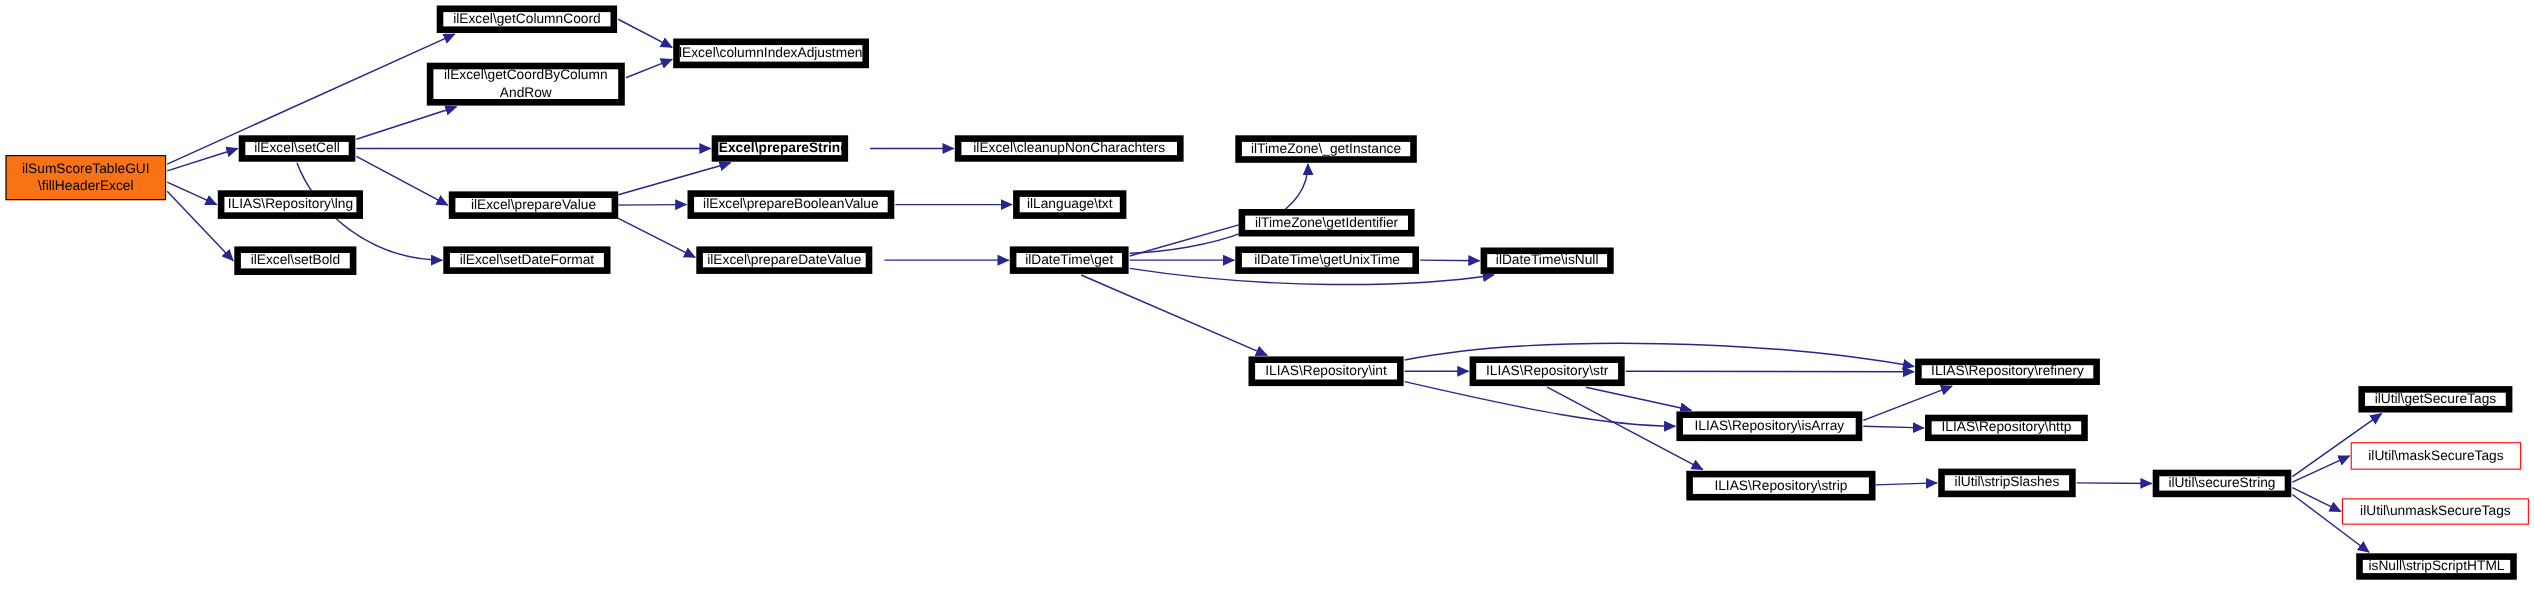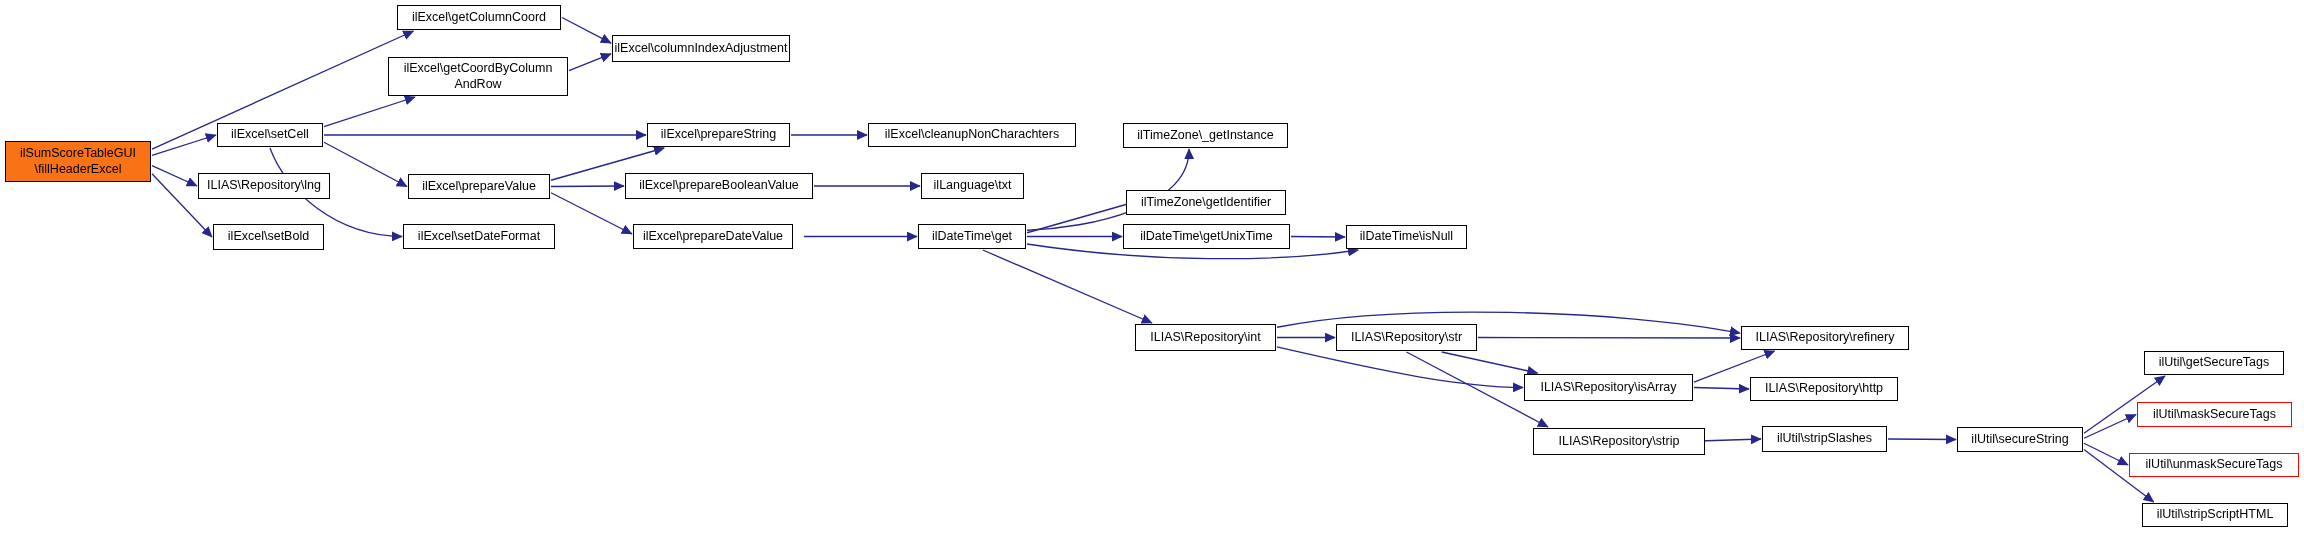--- a/index.html
+++ b/index.html
@@ -1,20 +1,20 @@
 <!DOCTYPE html>
 <html><head>
 <meta charset="utf-8">
 <style>
   html,body{margin:0;padding:0;background:#ffffff;}
   .canvas{position:relative;width:2304px;height:535px;background:#ffffff;overflow:hidden;}
   #edge-layer{position:absolute;left:0;top:0;width:2304px;height:535px;}
   .node{
     position:absolute;box-sizing:border-box;background:#ffffff;
-    border:1px solid #000000;display:flex;flex-direction:column;
+    border:6px solid #000000;display:flex;flex-direction:column;
     align-items:center;justify-content:center;text-align:center;
     font:12.5px/1.25 "Liberation Sans", sans-serif;color:#000000;
     white-space:nowrap;cursor:pointer;
   }
   .node.highlight{background:#f97316;border:1.2px solid #000000;cursor:default;}
   .node.red{border:1.5px solid #ff0000;}
   .nl{pointer-events:none;}
 </style>
 </head>
 <body>
@@ -80,24 +80,24 @@
       </div>
       <div class="node default" style="left: 198px; top: 173px; width: 132px; height: 26px;">
         <div class="nl">ILIAS\Repository\lng</div>
       </div>
       <div class="node default" style="left: 213px; top: 224px; width: 111px; height: 26px;">
         <div class="nl">ilExcel\setBold</div>
       </div>
       <div class="node default" style="left: 612px; top: 35px; width: 178px; height: 27px;">
         <div class="nl">ilExcel\columnIndexAdjustment</div>
       </div>
-      <div class="node default" style="left: 647px; top: 123px; width: 143px; height: 24px;">
+      <div class="node default" style="left: 647px; top: 123px; width: 124px; height: 24px; font-weight: bold;">
         <div class="nl">ilExcel\prepareString</div>
       </div>
-      <div class="node default" style="left: 408px; top: 174px; width: 142px; height: 25px;">
+      <div class="node default" style="left: 408px; top: 174px; width: 154px; height: 25px;">
         <div class="nl">ilExcel\prepareValue</div>
       </div>
       <div class="node default" style="left: 403px; top: 224px; width: 152px; height: 25px;">
         <div class="nl">ilExcel\setDateFormat</div>
       </div>
       <div class="node default" style="left: 625px; top: 173px; width: 188px; height: 26px;">
         <div class="nl">ilExcel\prepareBooleanValue</div>
       </div>
       <div class="node default" style="left: 633px; top: 224px; width: 160px; height: 25px;">
         <div class="nl">ilExcel\prepareDateValue</div>
@@ -150,16 +150,16 @@
       <div class="node default" style="left: 2144px; top: 351px; width: 140px; height: 24px;">
         <div class="nl">ilUtil\getSecureTags</div>
       </div>
       <div class="node red" style="left: 2137px; top: 402px; width: 155px; height: 25px;">
         <div class="nl">ilUtil\maskSecureTags</div>
       </div>
       <div class="node red" style="left: 2129px; top: 453px; width: 170px; height: 24px;">
         <div class="nl">ilUtil\unmaskSecureTags</div>
       </div>
       <div class="node default" style="left: 2142px; top: 503px; width: 146px; height: 24px;">
-        <div class="nl">ilUtil\stripScriptHTML</div>
+        <div class="nl">isNull\stripScriptHTML</div>
       </div>
     </div>
 </div>
 
 </body></html>

